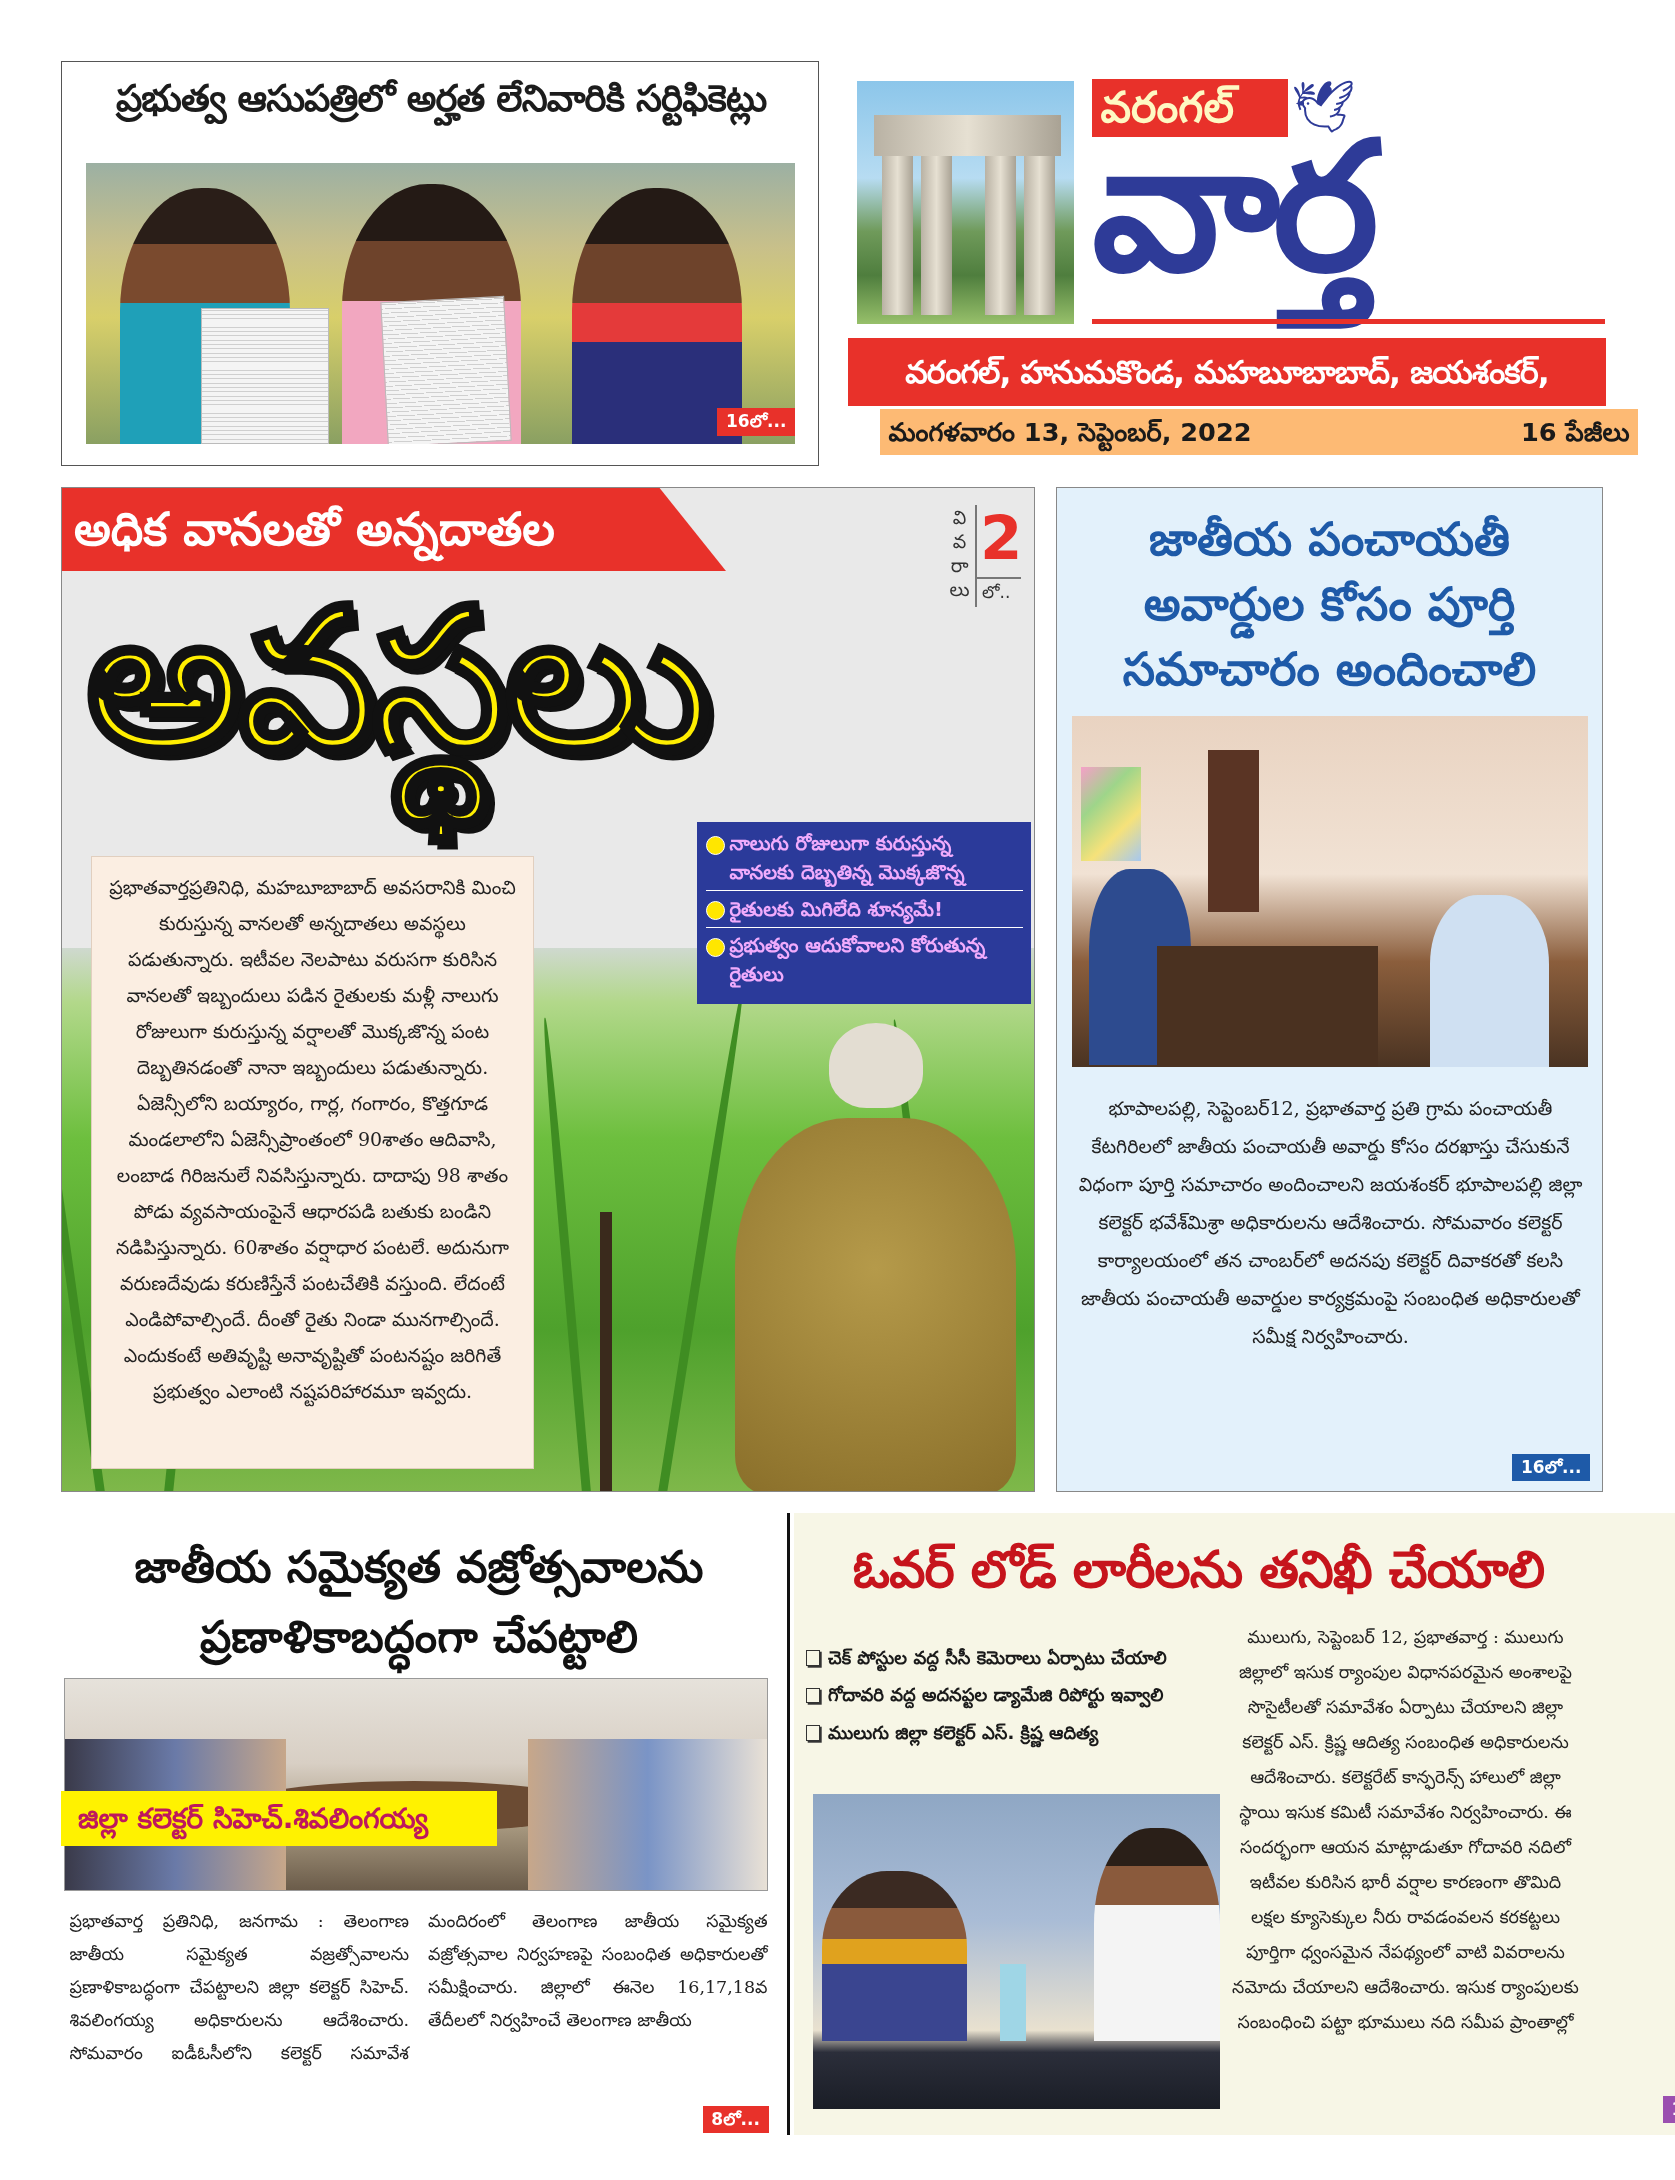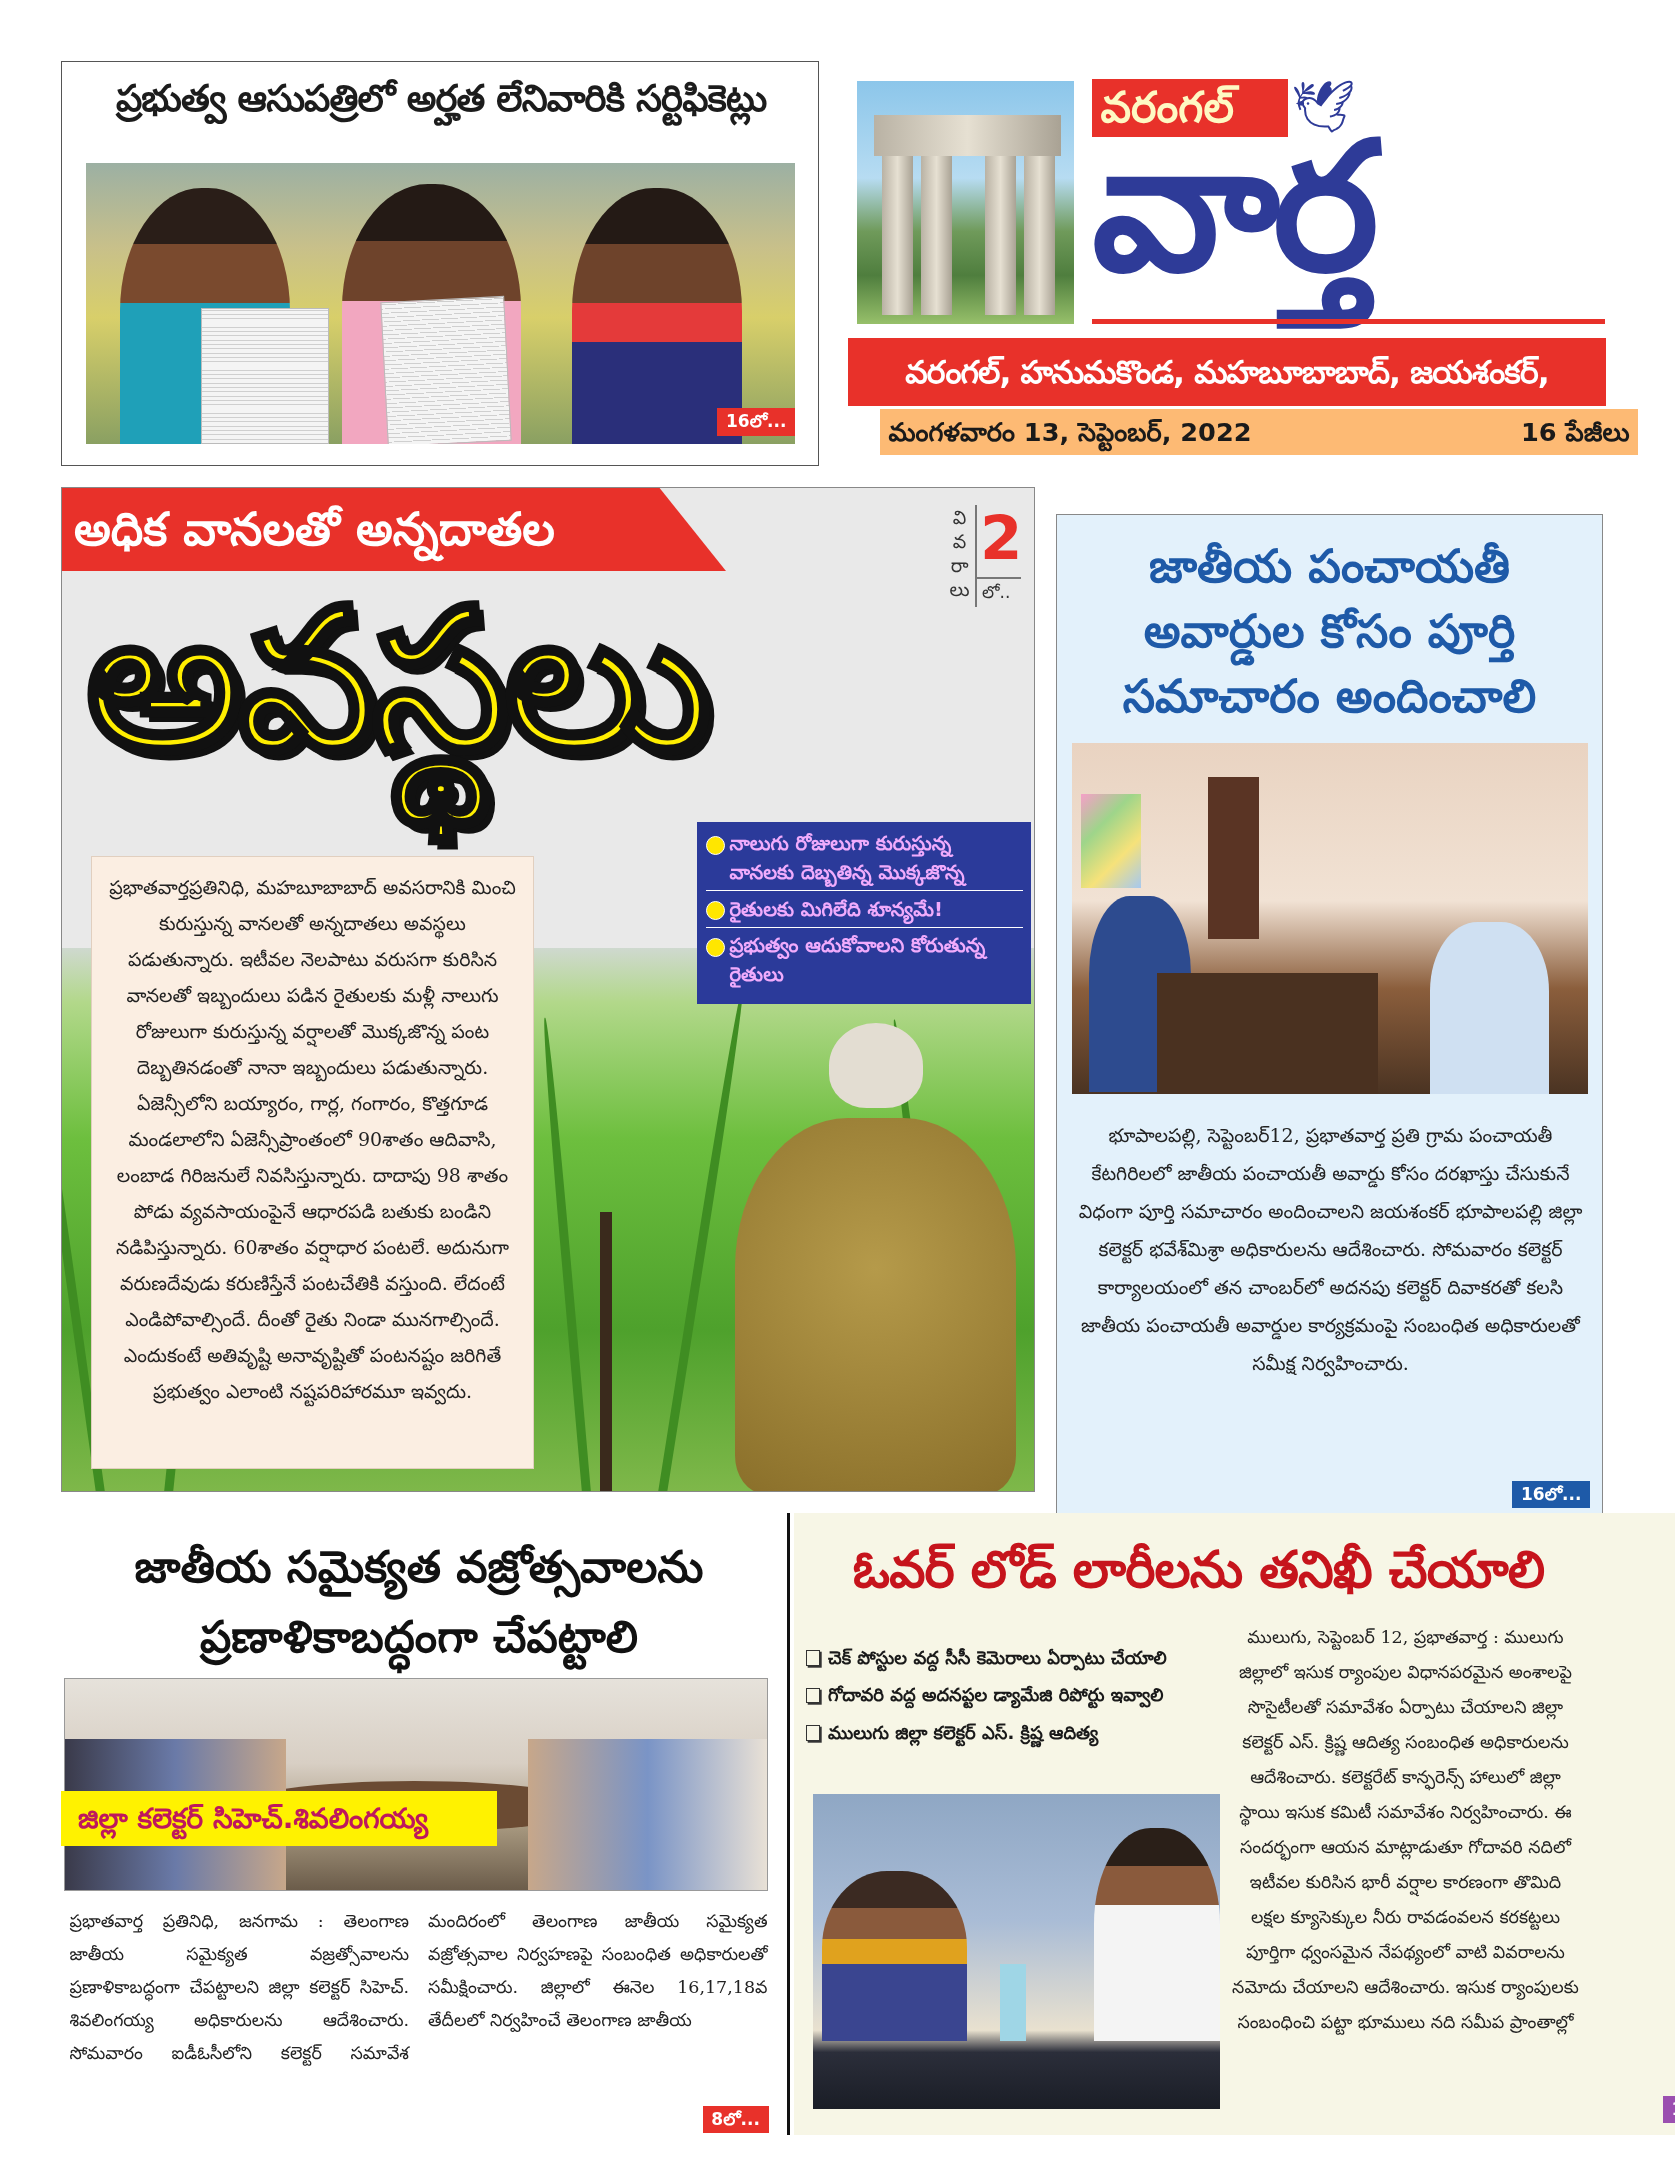--- a/index.html
+++ b/index.html
@@ -53,21 +53,21 @@
   #farmer-head { position: absolute; left: 290px; top: 75px; width: 94px; height: 85px; background: #e3ddd2; border-radius: 50% 50% 40% 40%; }
   #farmer-stick { position: absolute; left: 61px; top: 264px; width: 12px; height: 281px; background: #3a2a1c; }
   #lead-body { position: absolute; left: 29px; top: 368px; width: 443px; height: 613px; background: #fbeee2; border: 0.9px solid #e1cfbf; padding: 12px 13.6px; }
   #lead-body p { font-family: "DejaVu Serif", serif; font-size: 19px; line-height: 36px; text-align: center; color: #222; }
   #lead-points { position: absolute; left: 635px; top: 334px; width: 334px; height: 182px; background: #2b3a9a; padding: 6.8px 8.5px; }
   #lead-points li { list-style: none; position: relative; color: #f0abfc; font-size: 19.6px; font-weight: bold; line-height: 29px; padding-left: 24px; padding-bottom: 3.4px; margin-bottom: 3.4px; border-bottom: 1.7px solid #fff; }
   #lead-points li:last-child { border-bottom: none; }
   #lead-points li::before { content: ""; position: absolute; left: 0; top: 6.8px; width: 17px; height: 17px; border-radius: 50%; background: #ffe600; border: 1.7px solid #fff; }
 
   
-  #panch { left: 1056px; top: 514px; width: 547px; height: 1005px; border: 1.7px solid #888; background: #e3f1fb; }
+  #panch { left: 1056px; top: 487px; width: 547px; height: 1005px; border: 1.7px solid #888; background: #e3f1fb; }
   #panch-title { position: absolute; left: 8.5px; top: 19px; width: 528px; text-align: center; font-size: 46px; line-height: 65px; font-weight: bold; color: #1e5aa8; }
   #panch-photo { position: absolute; left: 15.3px; top: 228px; width: 516px; height: 351px; background: linear-gradient(180deg,#e9d3c1 0%,#f1e2d4 45%,#8b5e3c 70%,#4a3322 100%); overflow: hidden; }
   #panch-body { position: absolute; left: 12px; top: 601px; width: 523px; }
   #panch-body p { font-family: "DejaVu Serif", serif; font-size: 19px; line-height: 38px; text-align: center; color: #222; }
 
   
   #jatiya { left: 61px; top: 1508px; width: 716px; height: 630px; }
   #jatiya-title { position: absolute; left: 0; top: 24px; width: 716px; text-align: center; font-size: 44px; font-weight: bold; line-height: 70px; color: #111; }
   #jatiya-photo { position: absolute; left: 3.4px; top: 170px; width: 704px; height: 213px; background: linear-gradient(180deg,#e6e2db 0%,#d8cfc4 40%,#a7987f 70%,#6b5c4a 100%); border: 0.9px solid #999; overflow: hidden; }
   #jatiya-caption { position: absolute; left: 0; top: 283px; width: 436px; height: 55px; background: #fff200; font-size: 28px; font-weight: bold; line-height: 55px; padding-left: 17px; color: #be185d; }

